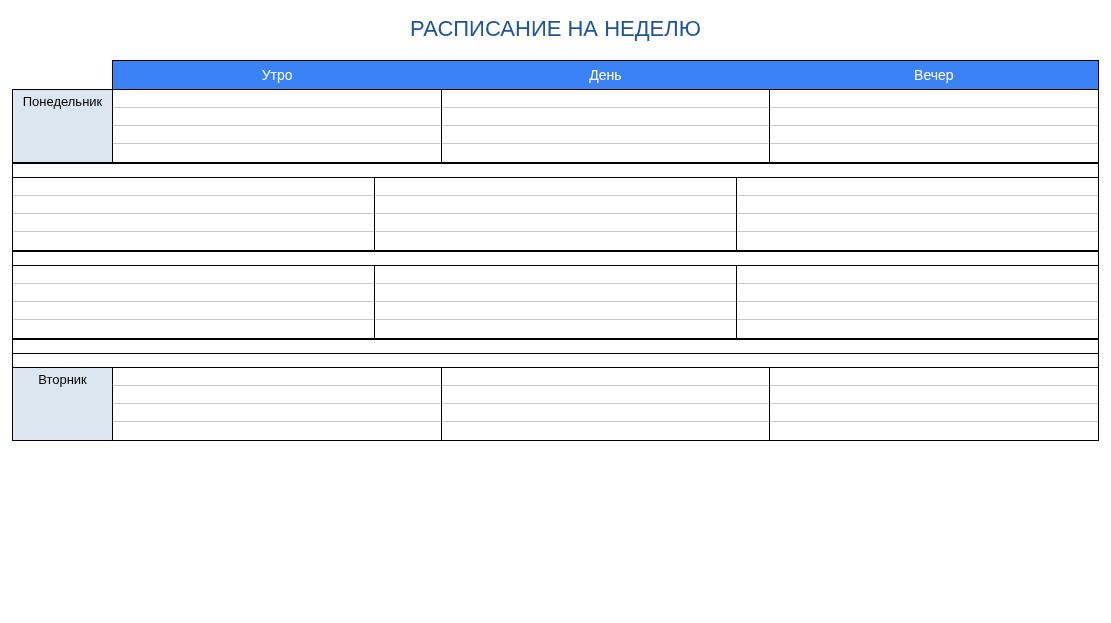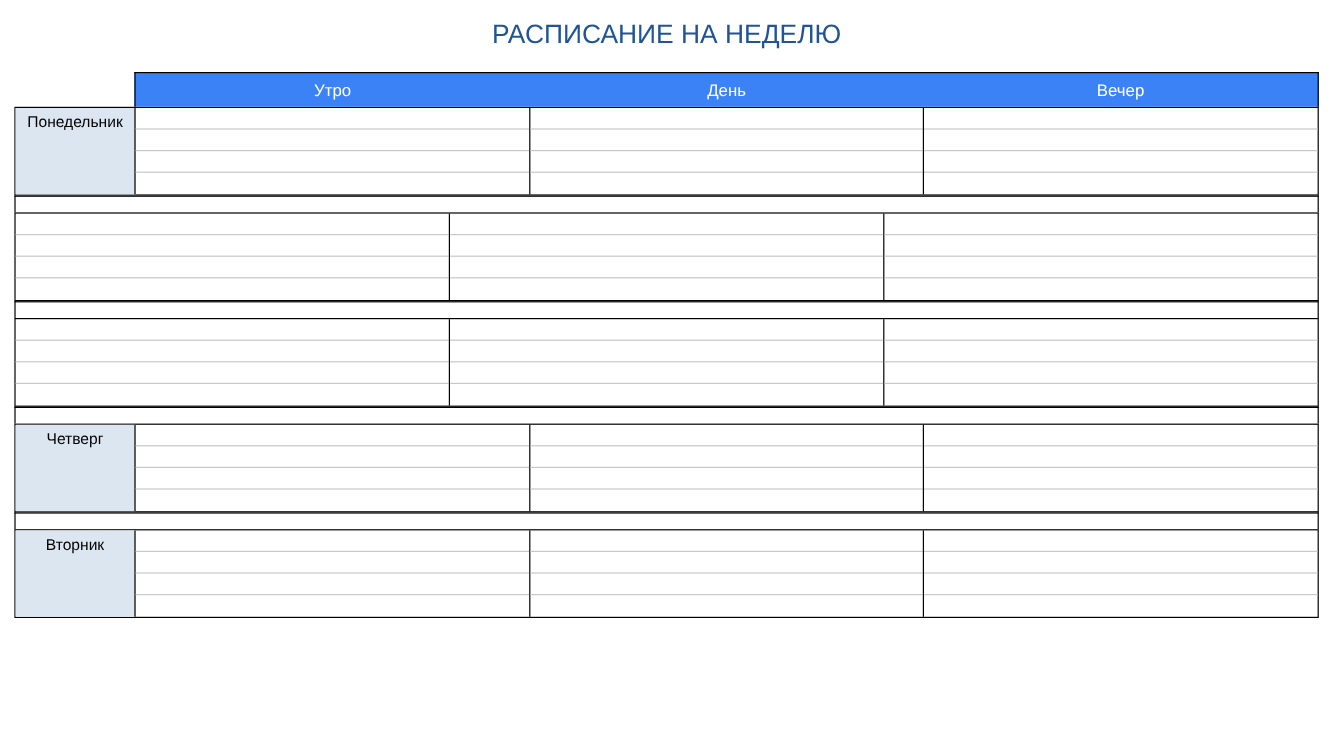--- a/index.html
+++ b/index.html
@@ -177,43 +177,20 @@
         <div class="slot-row"></div>
         <div class="slot-row"></div>
         <div class="slot-row"></div>
         <div class="slot-row"></div>
       </div>
     </div>
   </div>
 
   <div class="spacer"></div>
 
-  <div class="day-block">
-    <div class="day-label">Четверг</div>
-    <div class="day-slots">
-      <div class="slot">
-        <div class="slot-row"></div>
-        <div class="slot-row"></div>
-        <div class="slot-row"></div>
-        <div class="slot-row"></div>
-      </div>
-      <div class="slot">
-        <div class="slot-row"></div>
-        <div class="slot-row"></div>
-        <div class="slot-row"></div>
-        <div class="slot-row"></div>
-      </div>
-      <div class="slot">
-        <div class="slot-row"></div>
-        <div class="slot-row"></div>
-        <div class="slot-row"></div>
-        <div class="slot-row"></div>
-      </div>
-    </div>
-  </div>
 
   <div class="spacer"></div>
 
   <div class="day-block">
     <div class="day-label">Вторник</div>
     <div class="day-slots">
       <div class="slot">
         <div class="slot-row"></div>
         <div class="slot-row"></div>
         <div class="slot-row"></div>

